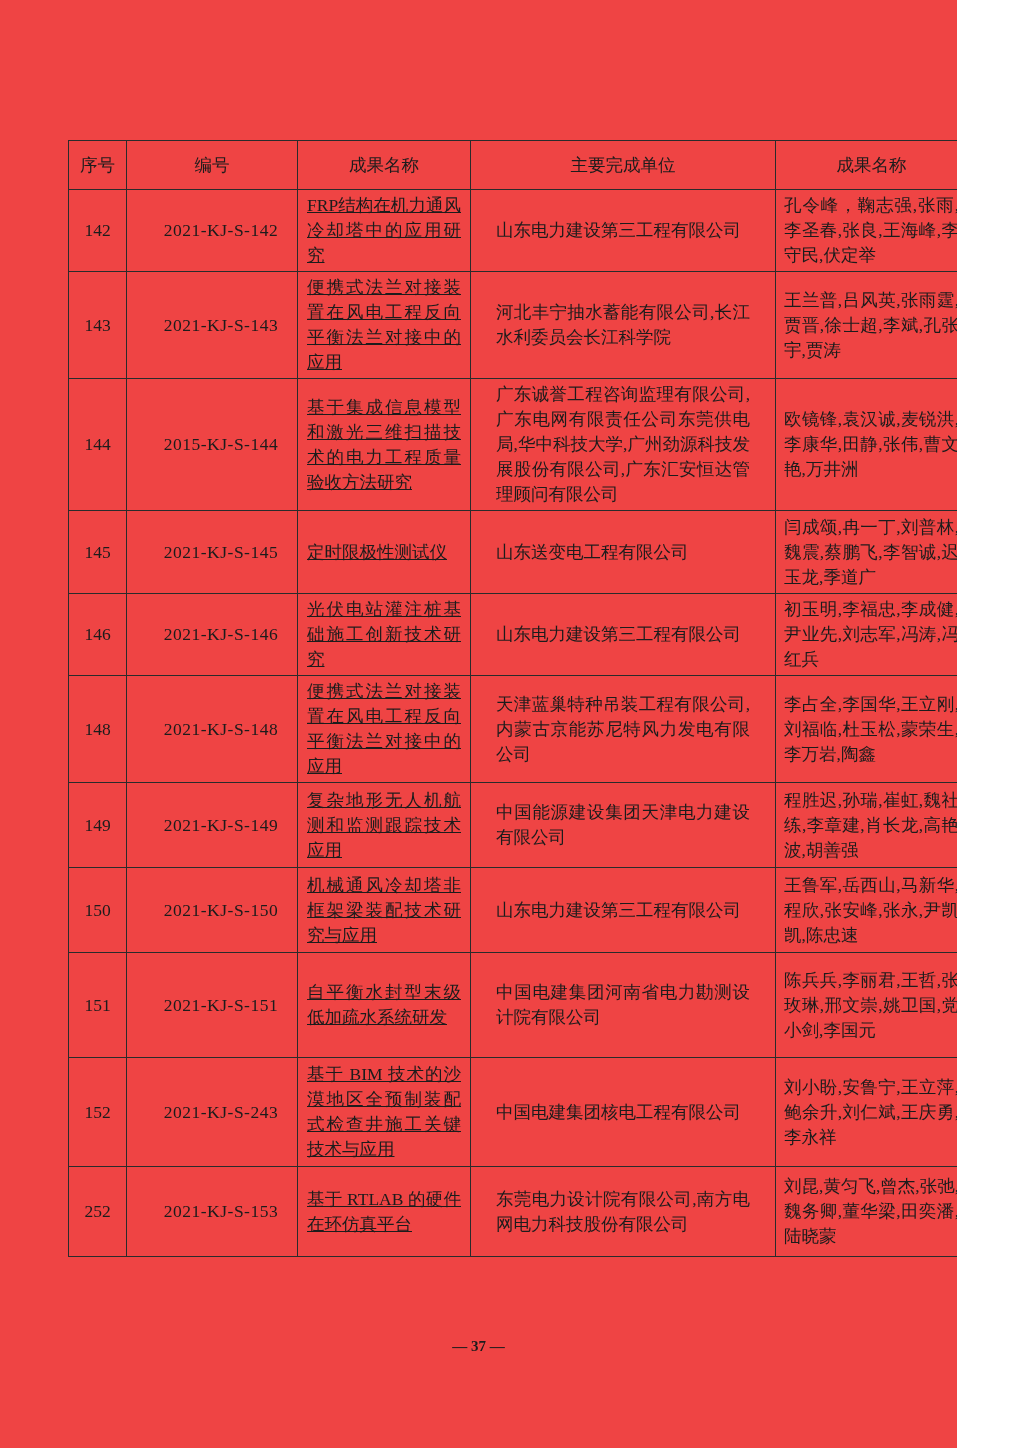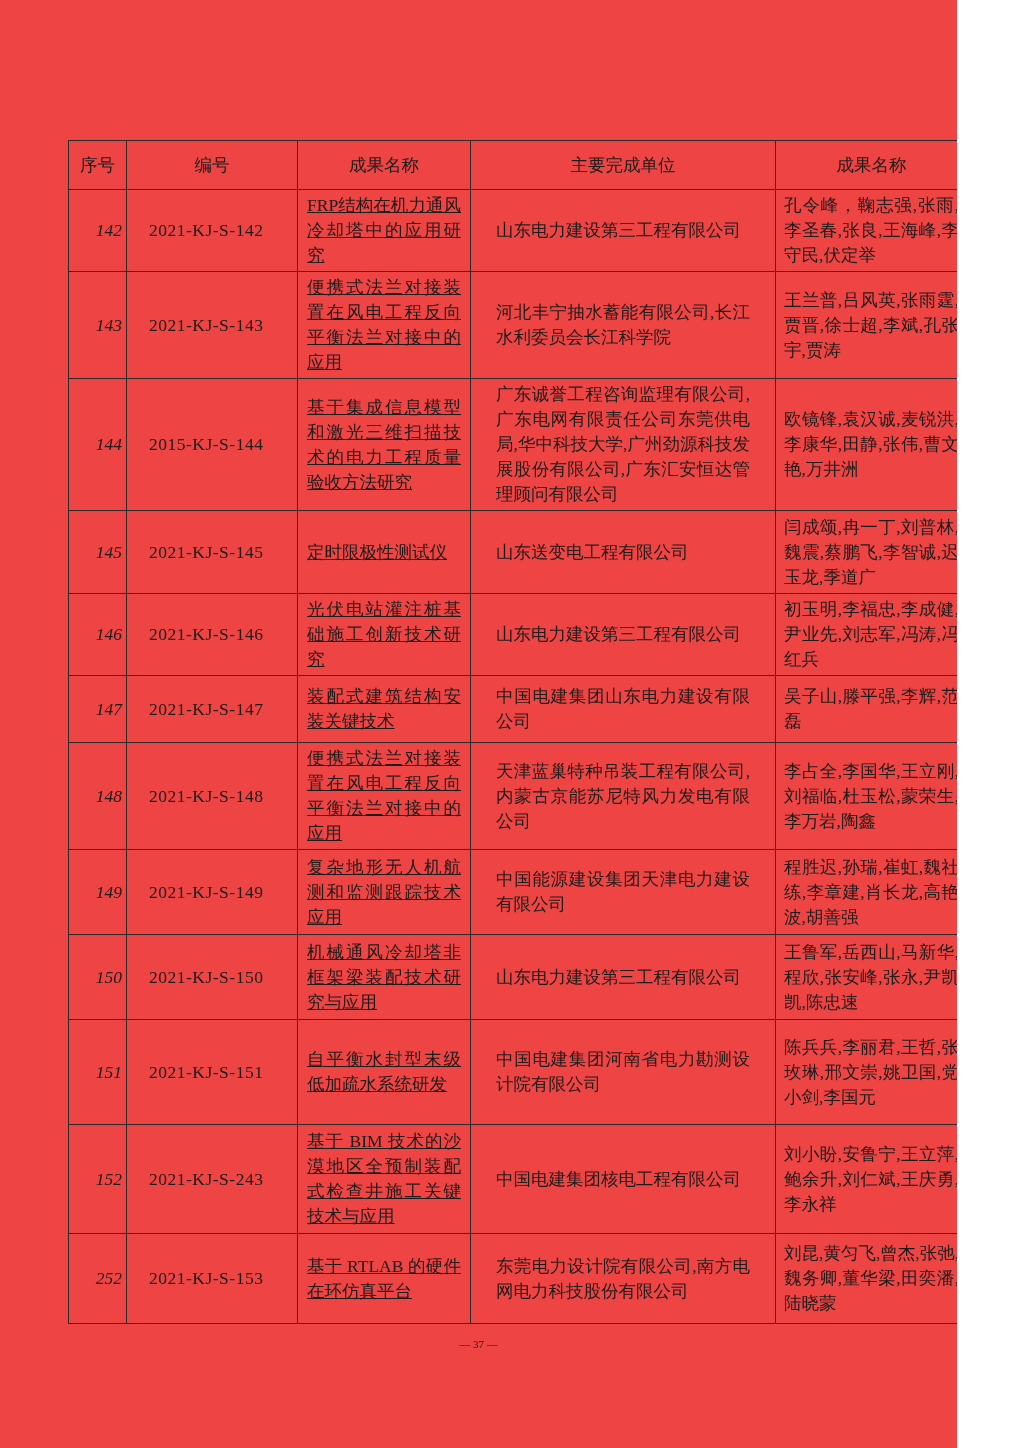--- a/index.html
+++ b/index.html
@@ -31,22 +31,22 @@
     line-height: 25px;
     vertical-align: middle;
     font-weight: normal;
     padding: 2px 4px;
     overflow: hidden;
   }
   .results-table thead th {
     height: 44px;
     text-align: center;
   }
-  td.c-no   { text-align: right; font-style: italic; }
-  td.c-code { letter-spacing: 0.5px; padding-left: 22px; }
+  td.c-no   { text-align: center; }
+  td.c-code { text-align: center; letter-spacing: 0.5px; padding-left: 22px; }
   td.c-name {
     text-align: justify;
     text-align-last: left;
     text-justify: inter-character;
     padding: 3px 9px;
     text-decoration: underline;
   }
   td.c-units {
     text-align: justify;
     text-align-last: left;
@@ -58,22 +58,23 @@
     text-align-last: left;
     text-justify: inter-character;
     padding: 3px 8px;
   }
   .footer {
     position: absolute;
     left: 0;
     top: 1338px;
     width: 100%;
     text-align: center;
-    font-size: 11px;
+    font-size: 15px;
     color: #1c1c1c;
+    font-weight: bold;
   }
 </style>
 </head>
 <body>
 
 <div class="page">
 
   <table class="results-table">
     <colgroup>
       <col style="width:58px">
@@ -125,27 +126,20 @@
   </tr>
 
   <tr style="height: 80px;">
     <td class="c-no">146</td>
     <td class="c-code">2021-KJ-S-146</td>
     <td class="c-name">光伏电站灌注桩基础施工创新技术研究</td>
     <td class="c-units">山东电力建设第三工程有限公司</td>
     <td class="c-people">初玉明,李福忠,李成健,尹业先,刘志军,冯涛,冯红兵</td>
   </tr>
 
-  <tr style="height: 67px;">
-    <td class="c-no">147</td>
-    <td class="c-code">2021-KJ-S-147</td>
-    <td class="c-name">装配式建筑结构安装关键技术</td>
-    <td class="c-units">中国电建集团山东电力建设有限公司</td>
-    <td class="c-people">吴子山,滕平强,李辉,范磊</td>
-  </tr>
 
   <tr style="height: 106px;">
     <td class="c-no">148</td>
     <td class="c-code">2021-KJ-S-148</td>
     <td class="c-name">便携式法兰对接装置在风电工程反向平衡法兰对接中的应用</td>
     <td class="c-units">天津蓝巢特种吊装工程有限公司,内蒙古京能苏尼特风力发电有限公司</td>
     <td class="c-people">李占全,李国华,王立刚,刘福临,杜玉松,蒙荣生,李万岩,陶鑫</td>
   </tr>
 
   <tr style="height: 85px;">

